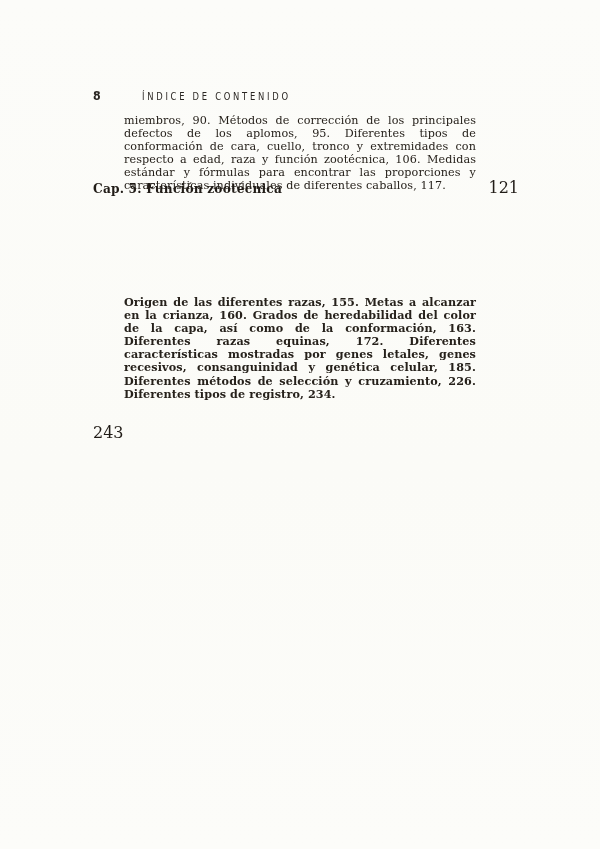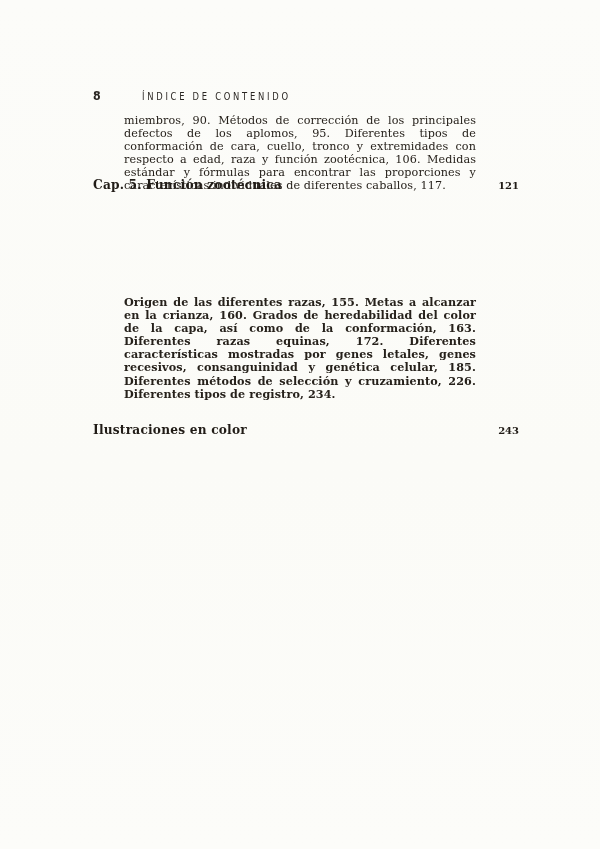--- a/index.html
+++ b/index.html
@@ -67,22 +67,22 @@
     justify-content: space-between;
     align-items: baseline;
   }
   .entry-title {
     font-size: 12.2px;
     font-weight: bold;
     letter-spacing: 0.2px;
     color: #211c17;
   }
   .entry-page {
-    font-size: 10px;
-    font-weight: bold;
+    font-size: 16px;
+    font-weight: normal;
     color: #211c17;
   }
 
   .pos-cont    { top: 114px; }
   .pos-cap5    { top: 178px; }
   .pos-cap5sum { top: 219px; }
   .pos-cap6    { top: 287px; }
   .pos-cap6sum { top: 296px; font-weight: bold; }
   .pos-bib     { top: 399px; }
   .pos-ilus    { top: 423px; }
@@ -102,18 +102,17 @@
 
   <div class="entry-row pos-cap5">
     <span class="entry-title">Cap. 5. Función zootécnica</span>
     <span class="entry-page">121</span>
   </div>
 
   <p class="body-para pos-cap6sum">Origen de las diferentes razas, 155. Metas a alcanzar en la crianza, 160. Grados de heredabilidad del color de la capa, así como de la conformación, 163. Diferentes razas equinas, 172. Diferentes características mostradas por genes letales, genes recesivos, consanguinidad y genética celular, 185. Diferentes métodos de selección y cruzamiento, 226. Diferentes tipos de registro, 234.</p>
 
 
   <div class="entry-row pos-ilus">
-    <span class="entry-title">Ilustraciones en color</span>
     <span class="entry-page">243</span>
   </div>
 
 
 </div>
 
 </body></html>

